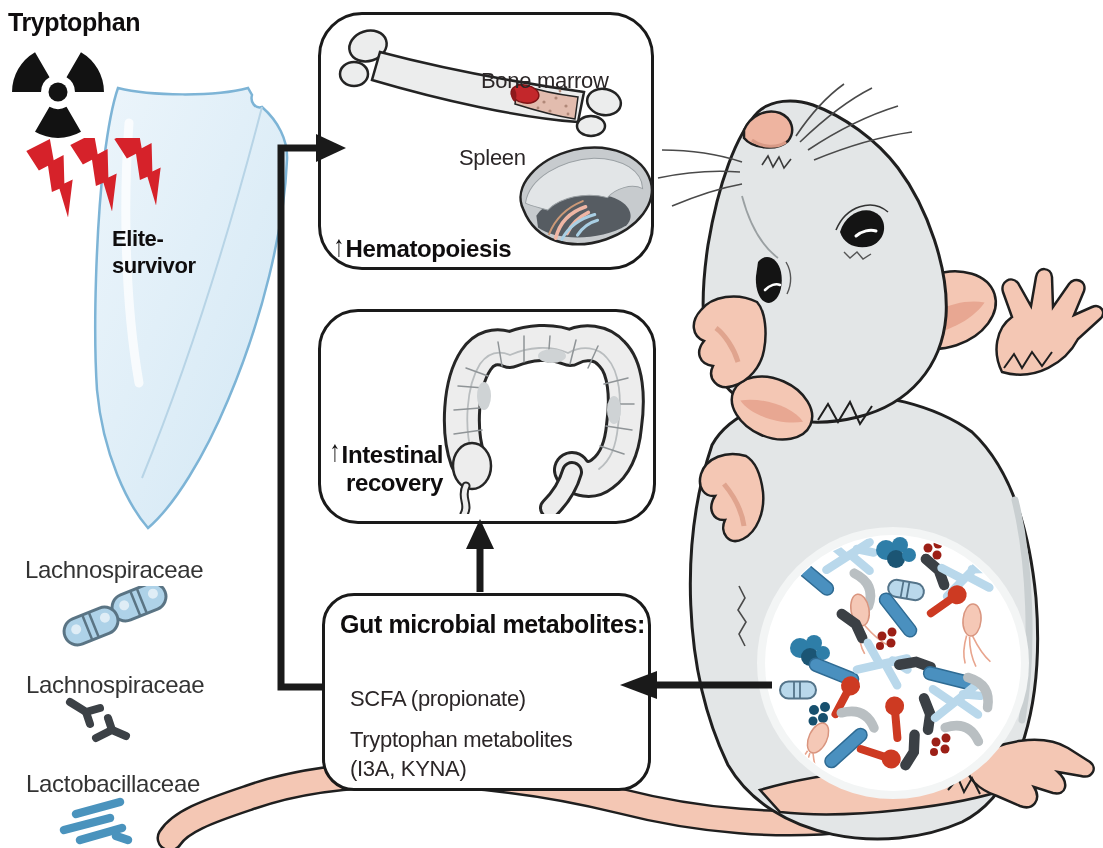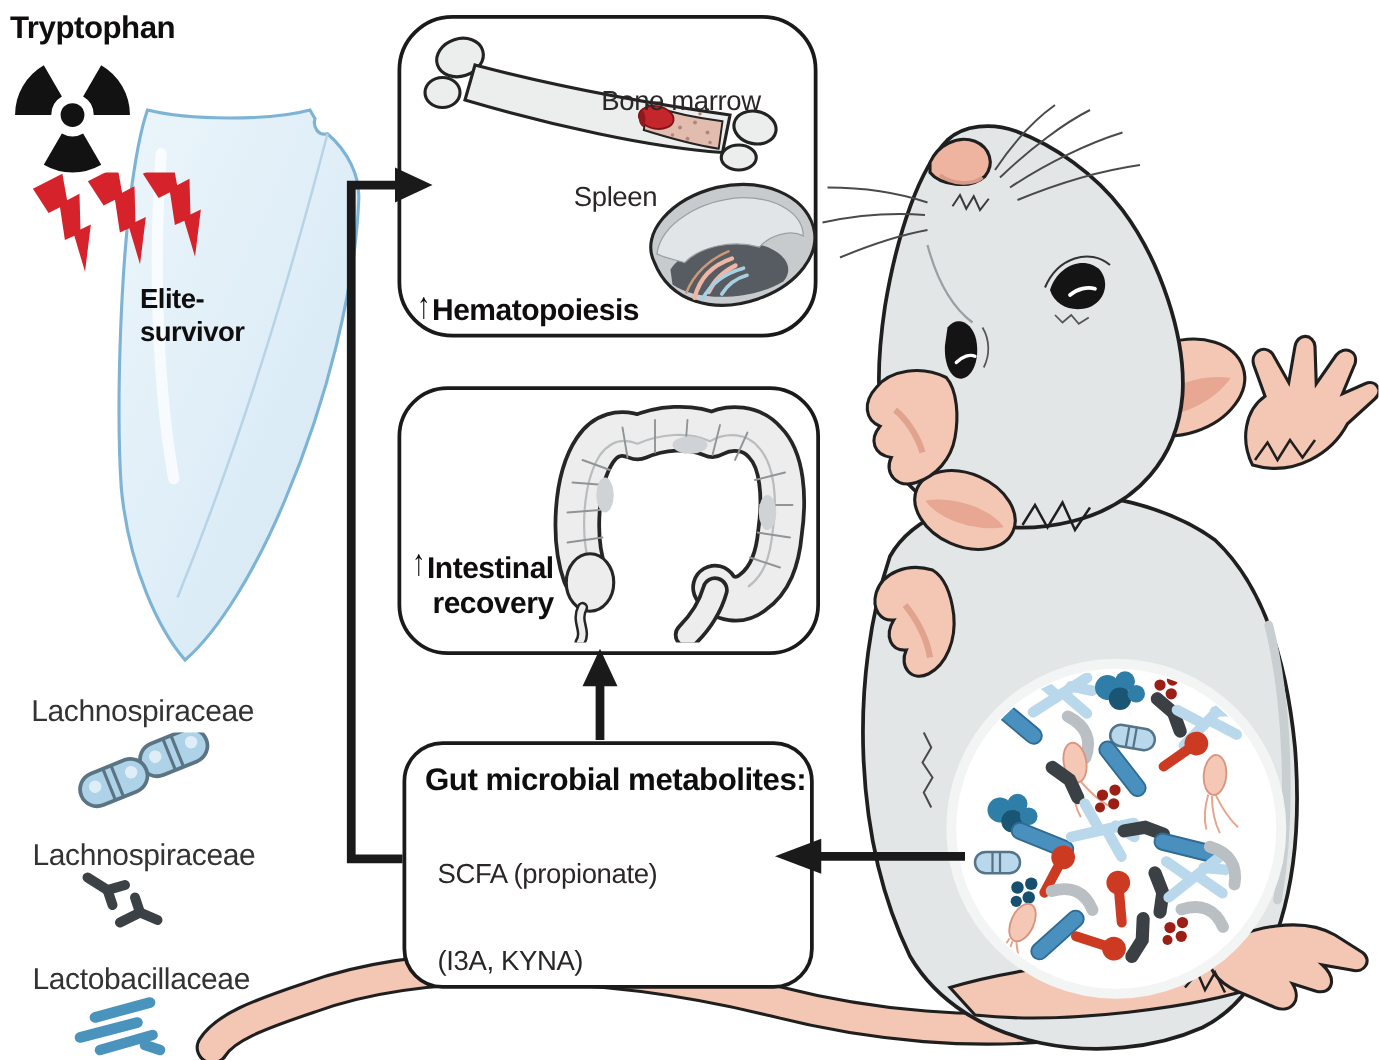--- a/index.html
+++ b/index.html
@@ -311,20 +311,21 @@
   </svg>
 
   <div class="abs lbl-bold intest-label">
     <div><span class="up-glyph">↑</span><span>Intestinal</span></div>
     <div class="second">recovery</div>
   </div>
 
   <div class="box box-metab"></div>
   <div class="abs lbl-bold metab-title">Gut microbial metabolites:</div>
   <div class="abs metab-item metab-item-0">SCFA (propionate)</div>
+  <div class="abs metab-item metab-item-1">Tryptophan metabolites</div>
   <div class="abs metab-item metab-item-2">(I3A, KYNA)</div>
 
   <div class="abs legend-label legend-0">Lachnospiraceae</div>
   <svg class="abs noptr" style="left:52px;top:586px;" width="140" height="66" viewBox="0 0 140 66">
     <g transform="translate(56,14) rotate(-22)">
       <rect x="0" y="0" width="56" height="27" rx="13.5" fill="#aed2e8" stroke="#5a7484" stroke-width="3"></rect>
       <path d="M24,1 L24,26 M31,1 L31,26" stroke="#5a7484" stroke-width="2.5"></path>
       <circle cx="13" cy="11" r="5" fill="rgba(255,255,255,0.6)"></circle>
       <circle cx="44" cy="11" r="5" fill="rgba(255,255,255,0.6)"></circle>
     </g>

